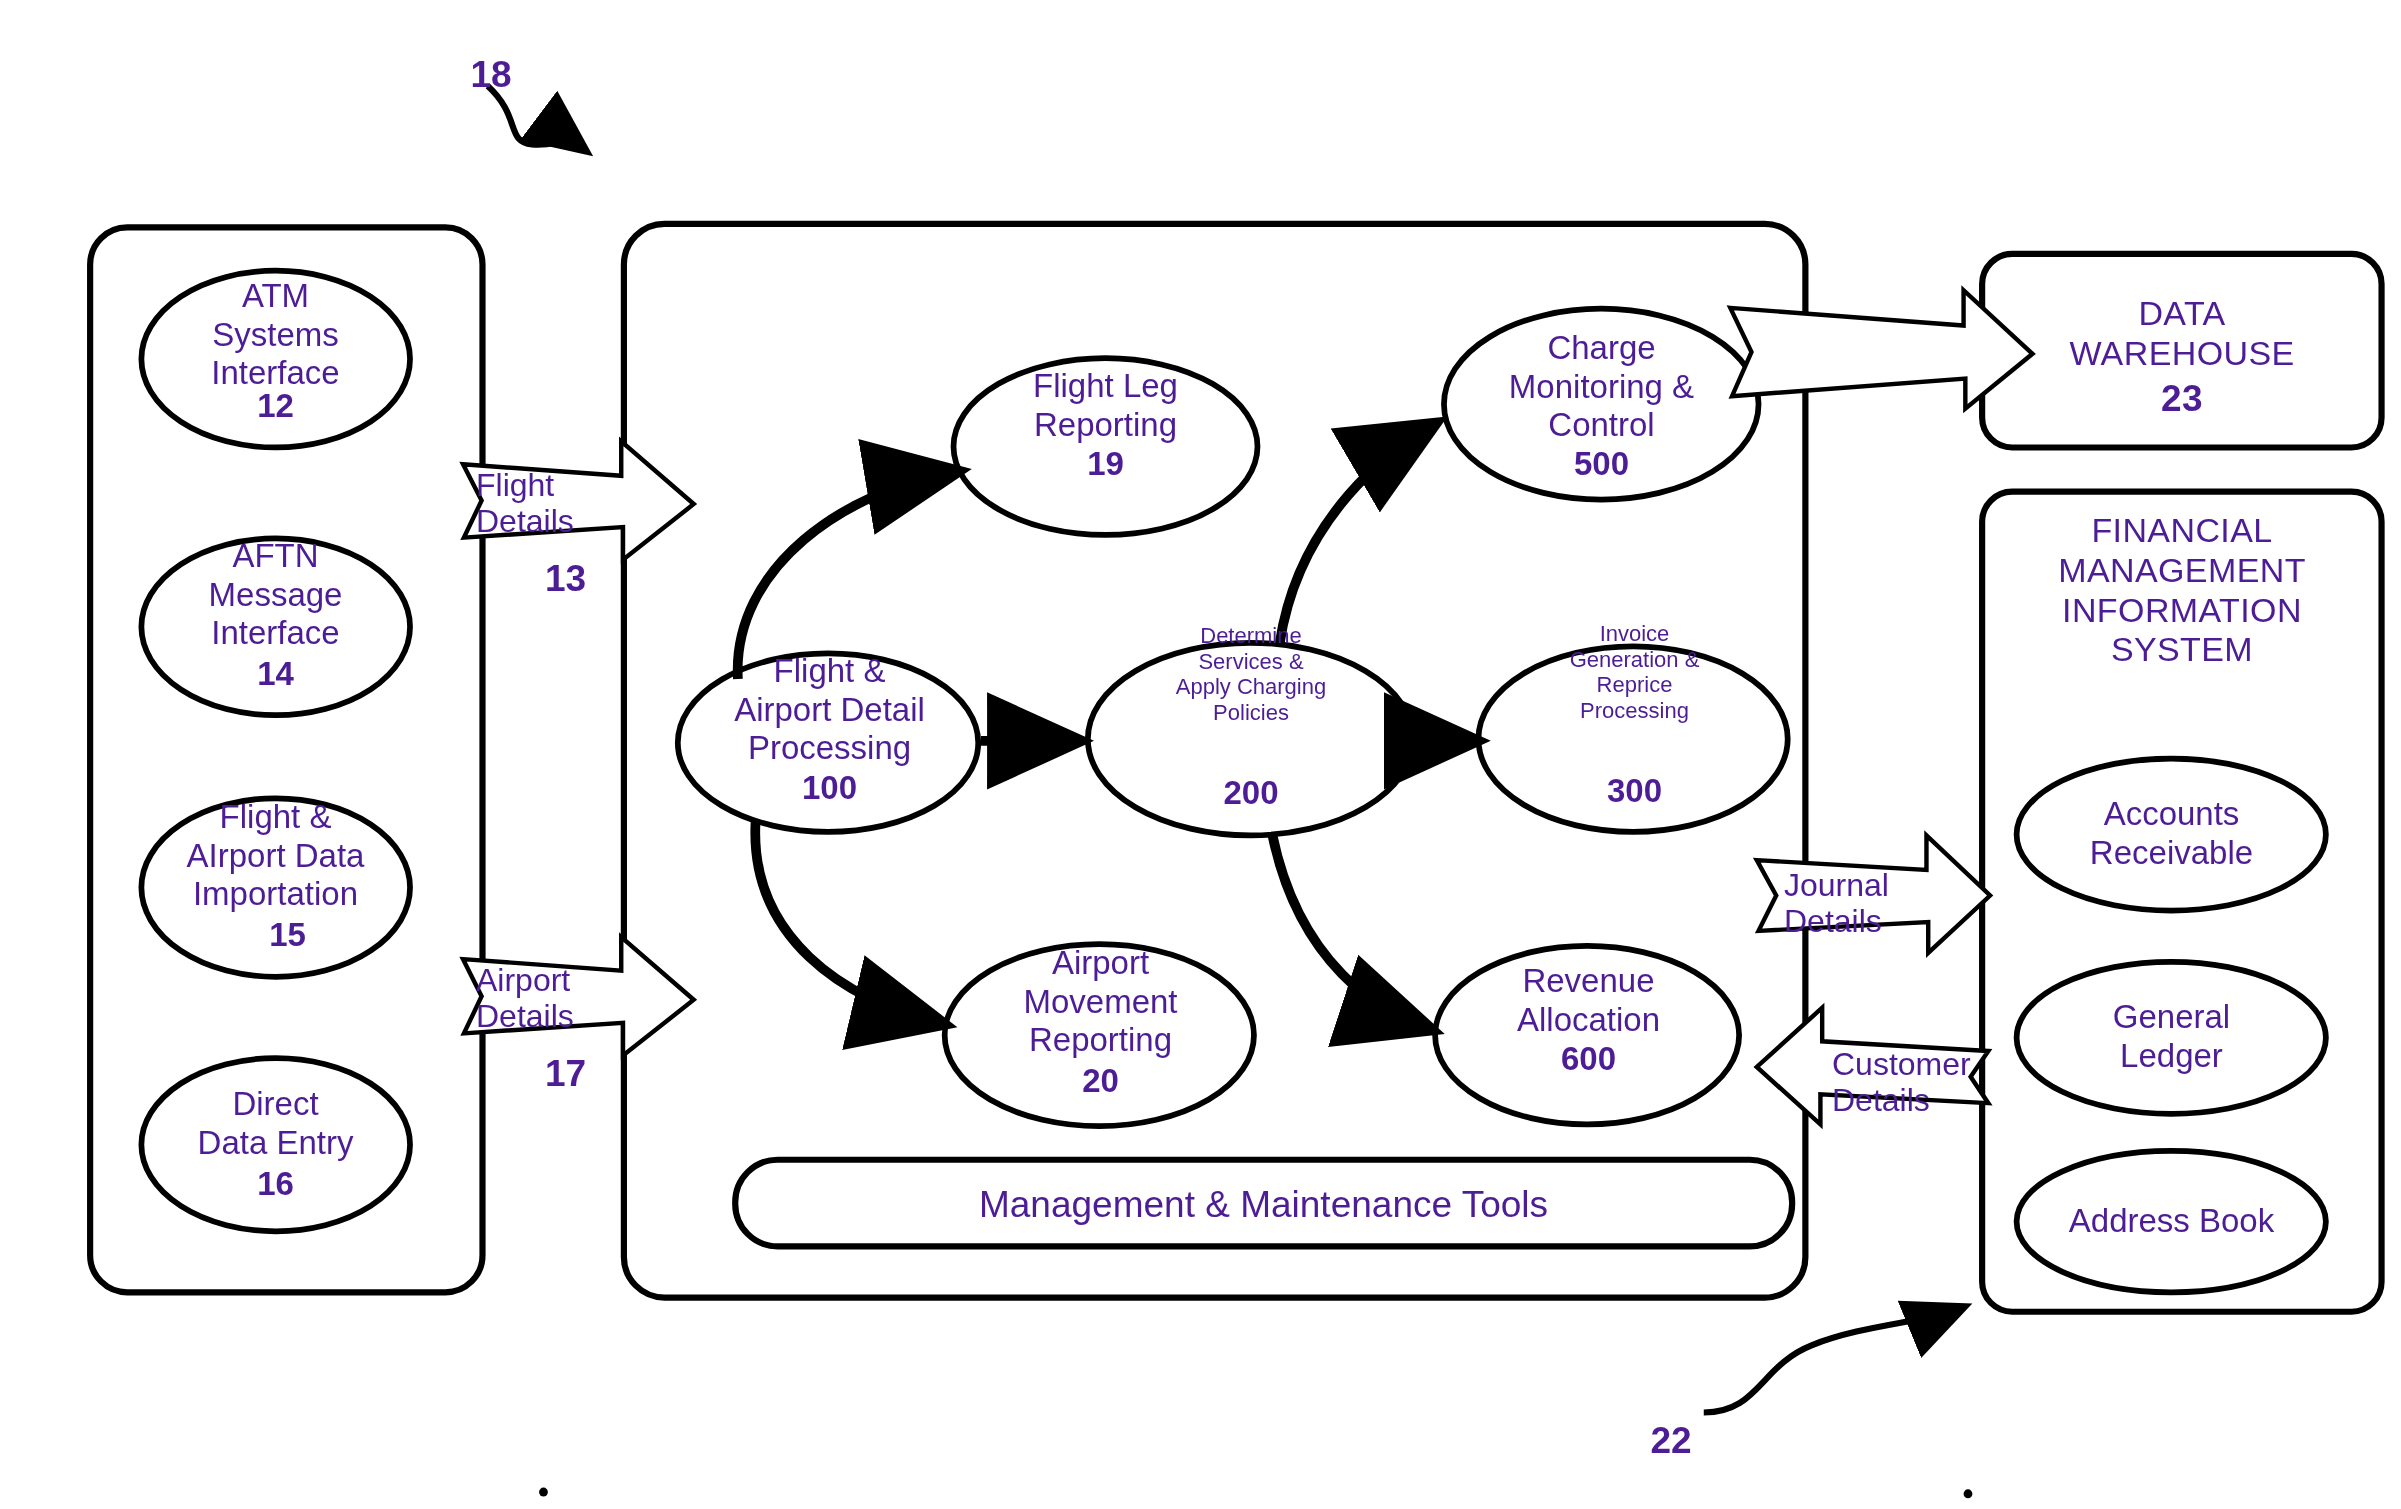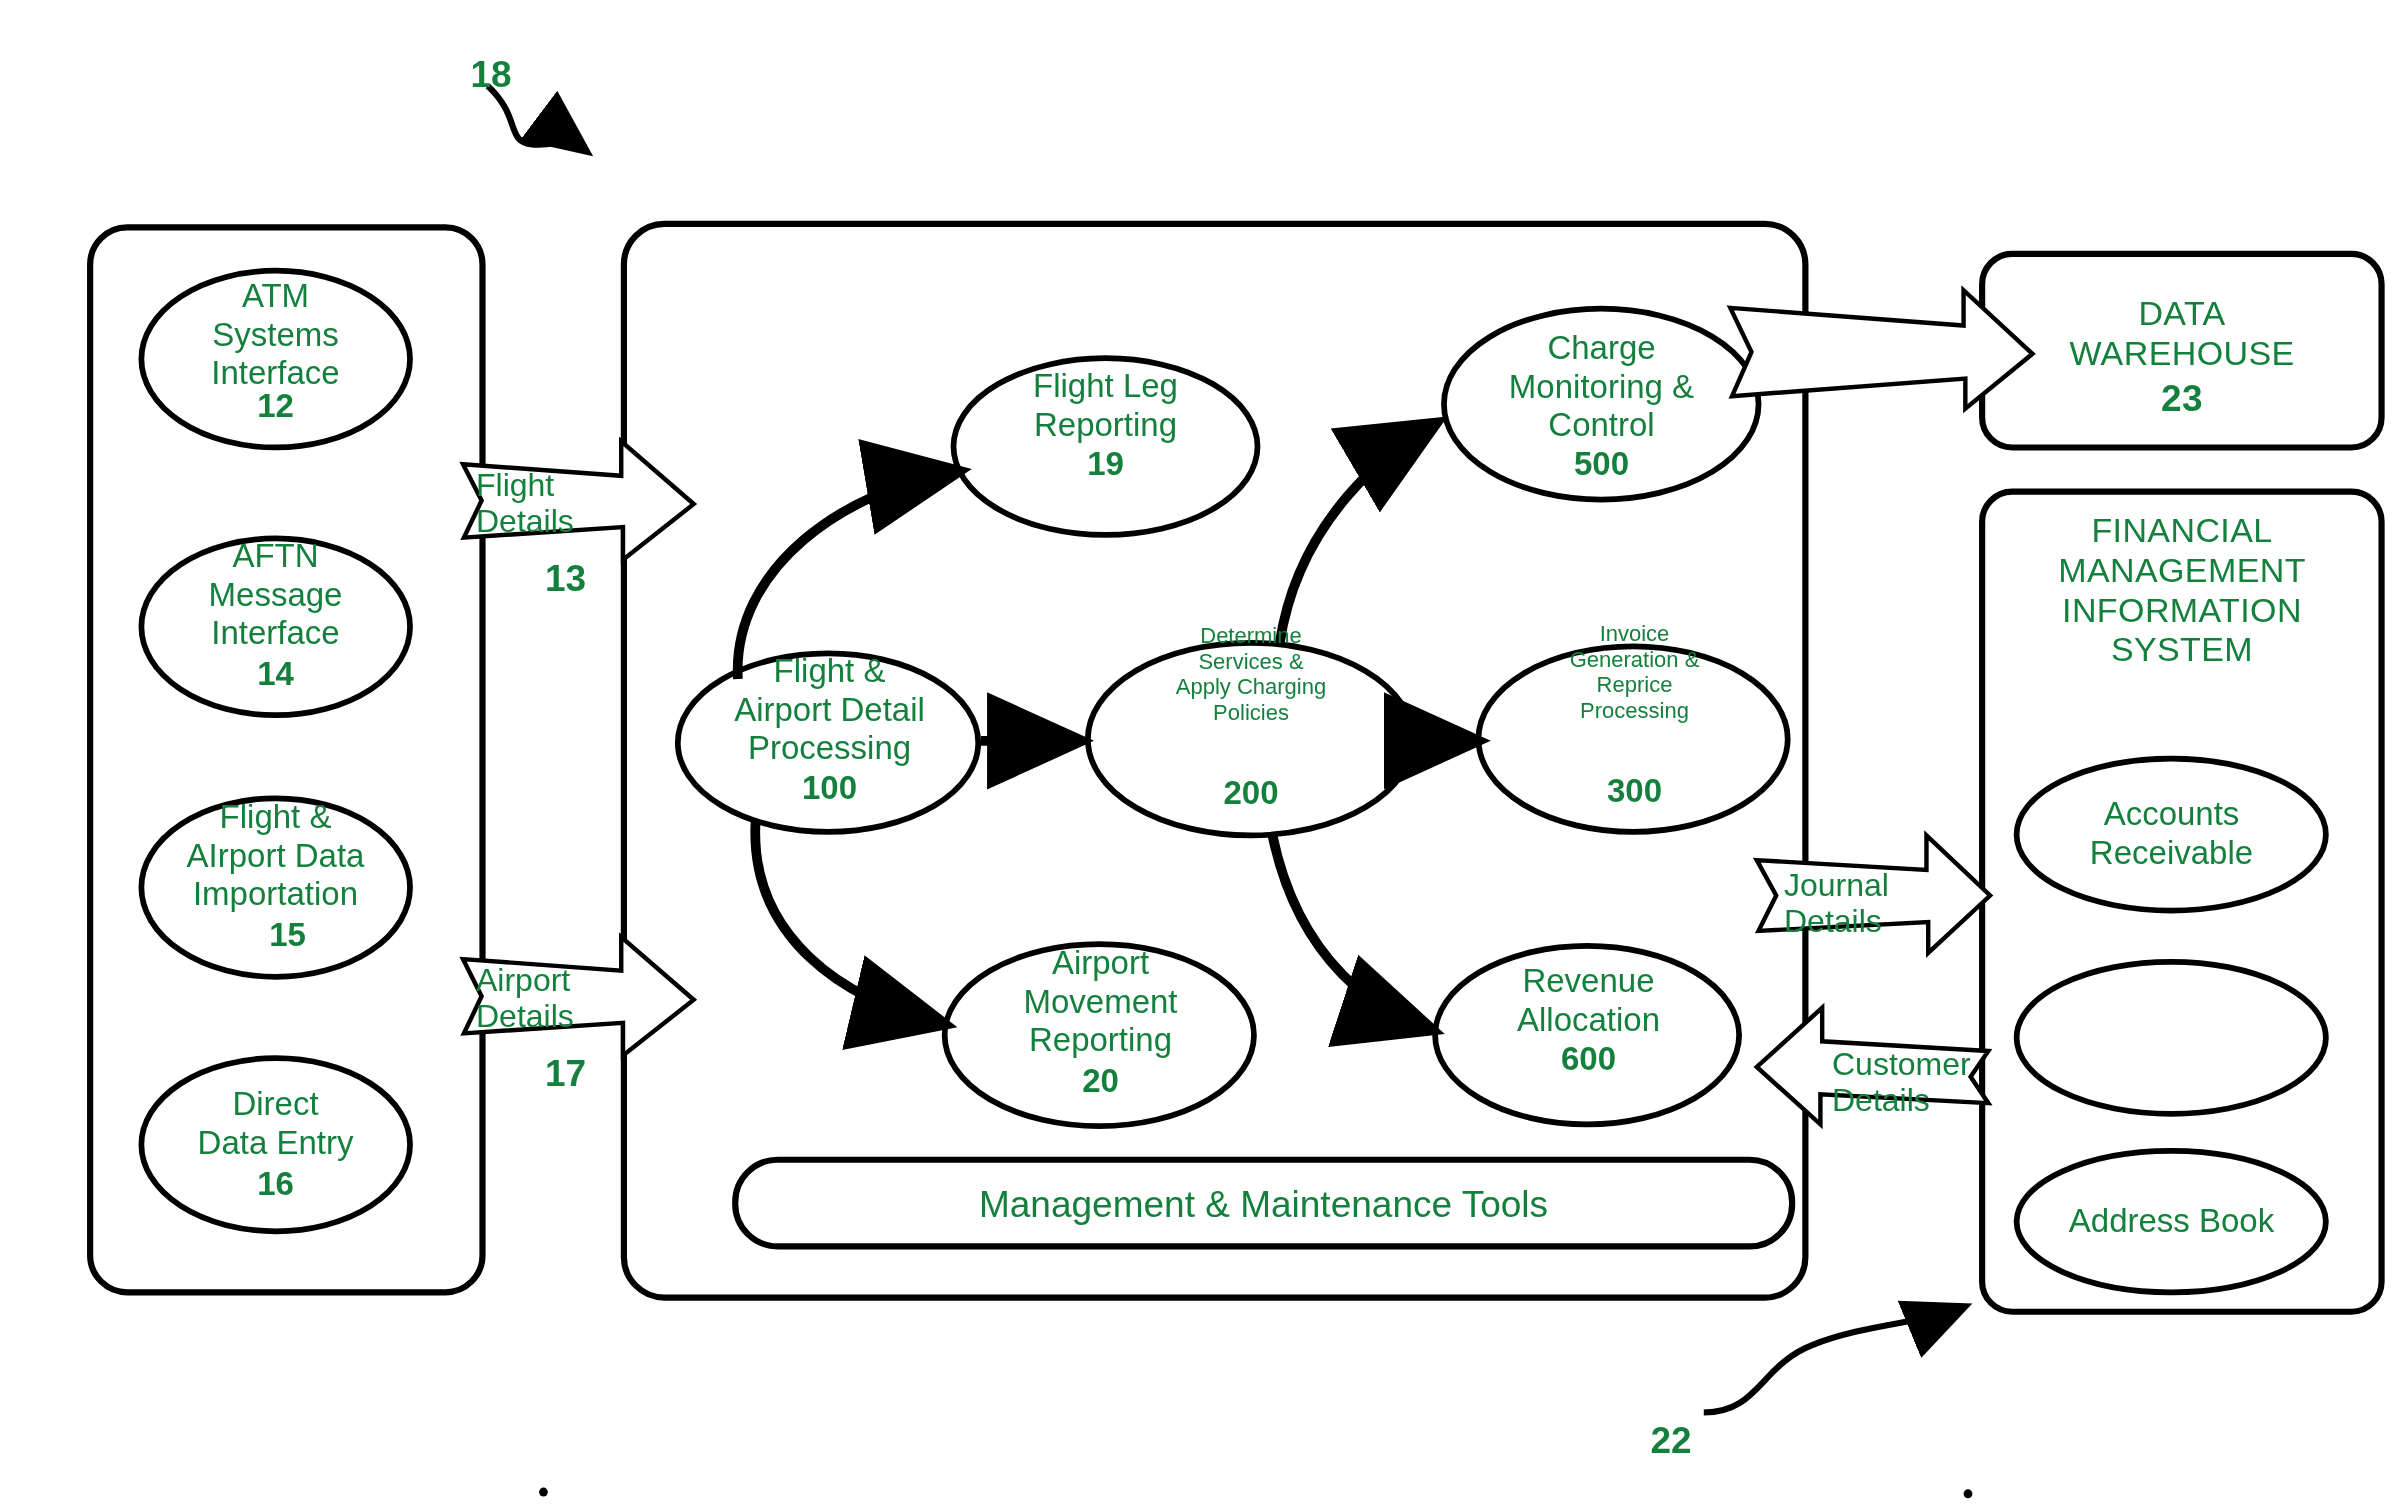--- a/index.html
+++ b/index.html
@@ -20,21 +20,21 @@
     position: absolute;
     left: 0;
     top: 0;
     width: 2401px;
     height: 1510px;
   }
   .lbl {
     position: absolute;
     text-align: center;
     line-height: 1.17;
-    color: #15803d;
+    color: #4c1d95;
     white-space: pre-line;
     pointer-events: none;
   }
   .oval-lbl { font-size: 33px; }
   .oval-lbl-sm { font-size: 22px; }
   .box-cap { font-size: 34px; letter-spacing: 0.4px; }
   .arrow-lbl { font-size: 32px; line-height: 1.12; }
   .ref-num { font-size: 37px; font-weight: bold; }
   .bold-num { font-weight: bold; }
   .banner-lbl { font-size: 37px; }
@@ -219,16 +219,18 @@
 WAREHOUSE</div>
   <div class="lbl box-cap bold-num" style="left:1991px; top:377px; width:382px; font-size:37px;">23</div>
 
   <div class="lbl box-cap" style="left:1991px; top:511px; width:382px;">FINANCIAL
 MANAGEMENT
 INFORMATION
 SYSTEM</div>
 
   <div class="lbl oval-lbl" style="left:2030px; top:795px; width:283px;">Accounts
 Receivable</div>
+  <div class="lbl oval-lbl" style="left:2030px; top:998px; width:283px;">General
+Ledger</div>
   <div class="lbl oval-lbl" style="left:2030px; top:1202px; width:283px;">Address  Book</div>
 
 </div>
 
 
 </body></html>

